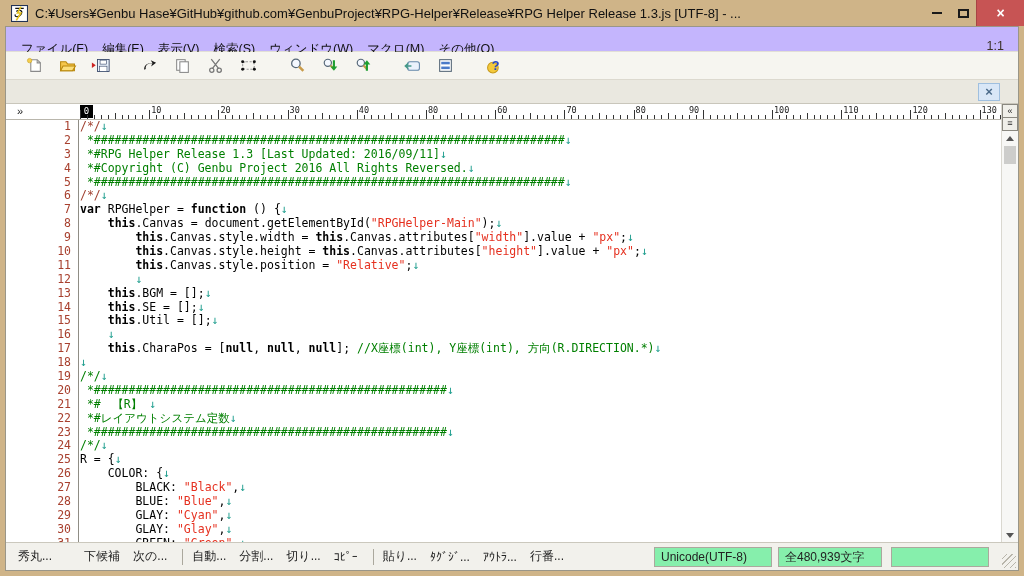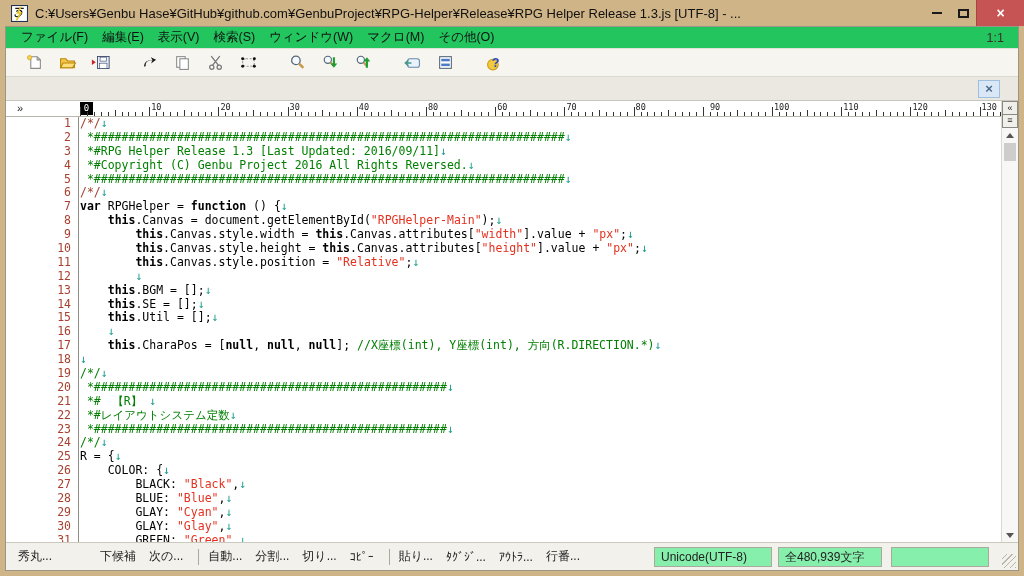--- a/index.html
+++ b/index.html
@@ -10,21 +10,21 @@
   .titlebar .appicon{width:17px;height:17px;margin-right:7px;flex:0 0 auto;}
   .title-text{font-size:13px;color:#111;white-space:nowrap;overflow:hidden;flex:1 1 auto;}
   .winbtns{display:flex;align-items:center;height:26px;flex:0 0 auto;}
   .btn-min,.btn-max{width:26px;height:26px;display:flex;align-items:center;justify-content:center;}
   .btn-min i{display:block;width:10px;height:0;border-bottom:2px solid #1a1a1a;}
   .btn-max i{display:block;width:11px;height:9px;border:2px solid #1a1a1a;background:transparent;}
   .btn-close{width:48px;height:26px;background:#C75454;border-left:1px solid #A84444;display:flex;align-items:center;justify-content:center;color:#fff;font-size:14px;font-weight:bold;}
   
   .client{position:absolute;left:5px;top:26px;width:1014px;height:545px;background:#FFF;display:flex;flex-direction:column;border:1px solid #9A9688;}
   
-  .menubar{height:22px;background:#22c55e;border-bottom:1px solid #E2DFD6;display:flex;align-items:center;padding:0 8px;font-size:12.5px;color:#111;flex:0 0 auto;}
+  .menubar{height:22px;background:#c4b5fd;border-bottom:1px solid #E2DFD6;display:flex;align-items:flex-start;padding:12px 8px;font-size:12.5px;color:#111;flex:0 0 auto;}
   .menubar .mitem{padding:2px 7px;white-space:nowrap;}
   .menu-caret{margin-left:auto;margin-right:6px;font-size:12.5px;color:#3a3128;}
   
   .toolbar{height:28px;background:#F6F5F0;border-bottom:1px solid #DCD9CF;display:flex;align-items:center;padding-left:16px;flex:0 0 auto;}
   .tbico{width:24px;height:22px;margin-right:9px;display:flex;align-items:center;justify-content:center;}
   .tbico svg{width:19px;height:17px;}
   .tbico.gap{margin-left:16px;}
   
   .tabbar{height:24px;background:#EAE8E0;border-bottom:1px solid #C9C6BB;display:flex;align-items:flex-end;padding-left:5px;position:relative;flex:0 0 auto;}
   .tab{height:21px;margin-bottom:1px;background:#FFF;border:1px solid #6E6E64;display:flex;align-items:center;padding:0 9px;font-size:12.5px;color:#000;}
@@ -51,21 +51,21 @@
   .sc-btn{height:14px;border:1px solid #8A8880;background:#F0EFE9;font-size:9px;line-height:12px;text-align:center;color:#222;flex:0 0 auto;}
   .sc-list{height:13px;border:1px solid #8A8880;border-top:none;background:#F0EFE9;font-size:9px;line-height:11px;text-align:center;color:#222;flex:0 0 auto;}
   .sc-up,.sc-down{height:14px;display:flex;align-items:center;justify-content:center;flex:0 0 auto;}
   .tri-up{width:0;height:0;border-left:4px solid transparent;border-right:4px solid transparent;border-bottom:5px solid #555;}
   .tri-down{width:0;height:0;border-left:4px solid transparent;border-right:4px solid transparent;border-top:5px solid #555;}
   .sc-track{flex:1 1 auto;position:relative;}
   .sc-thumb{position:absolute;left:2px;right:2px;top:1px;height:18px;background:#CDCDCB;}
   
   .statusbar{height:28px;background:#F2F1EC;border-top:1px solid #CBC8BD;position:relative;display:flex;align-items:center;padding-left:12px;font-size:12px;color:#222;flex:0 0 auto;}
   .sbtn{margin-right:13px;white-space:nowrap;}
-  .sbtn.first{margin-right:48px;}
+  .sbtn.first{margin-right:32px;}
   .sdiv{width:1px;height:16px;background:#ABA89D;margin:0 9px 0 2px;}
   .sfield{position:absolute;top:4px;height:20px;background:#86efac;border:1px solid #ABA89D;font-size:12px;line-height:18px;padding:0 6px;white-space:nowrap;overflow:hidden;}
   .f-enc{left:648px;width:118px;}
   .f-count{left:772px;width:104px;}
   .f-empty{left:885px;width:98px;}
   .grip{position:absolute;right:2px;bottom:2px;width:14px;height:14px;background:repeating-linear-gradient(135deg,transparent 0 3px,#B8B5AA 3px 4px);}
 </style>
 </head>
 <body>
 
@@ -339,21 +339,21 @@
             <div class="rtick" style="height: 4px; left: 987.44px;"></div>
             <div class="rtick" style="height: 4px; left: 994.36px;"></div>
             <span class="rnum" style="left: 145.2px;">10</span>
             <span class="rnum" style="left: 214.4px;">20</span>
             <span class="rnum" style="left: 283.6px;">30</span>
             <span class="rnum" style="left: 352.8px;">40</span>
             <span class="rnum" style="left: 422px;">80</span>
             <span class="rnum" style="left: 491.2px;">60</span>
             <span class="rnum" style="left: 560.4px;">70</span>
             <span class="rnum" style="left: 629.6px;">80</span>
-            <span class="rnum" style="left: 704px; text-align: right;">90</span>
+            <span class="rnum" style="left: 683px; text-align: right;">90</span>
             <span class="rnum" style="left: 768px;">100</span>
             <span class="rnum" style="left: 837.2px;">110</span>
             <span class="rnum" style="left: 906.4px;">120</span>
             <span class="rnum" style="left: 975.6px;">130</span>
           </div>
         <div class="editor" id="editor">
           <div class="gutterline"></div>
         <div class="row"><span class="ln">1</span><span class="code"><span class="tm">/*/</span><span class="ta">↓</span></span></div>
             <div class="row"><span class="ln">2</span><span class="code"><span class="tc"> *####################################################################</span><span class="ta">↓</span></span></div>
             <div class="row"><span class="ln">3</span><span class="code"><span class="tc"> *#RPG Helper Release 1.3 [Last Updated: 2016/09/11]</span><span class="ta">↓</span></span></div>

